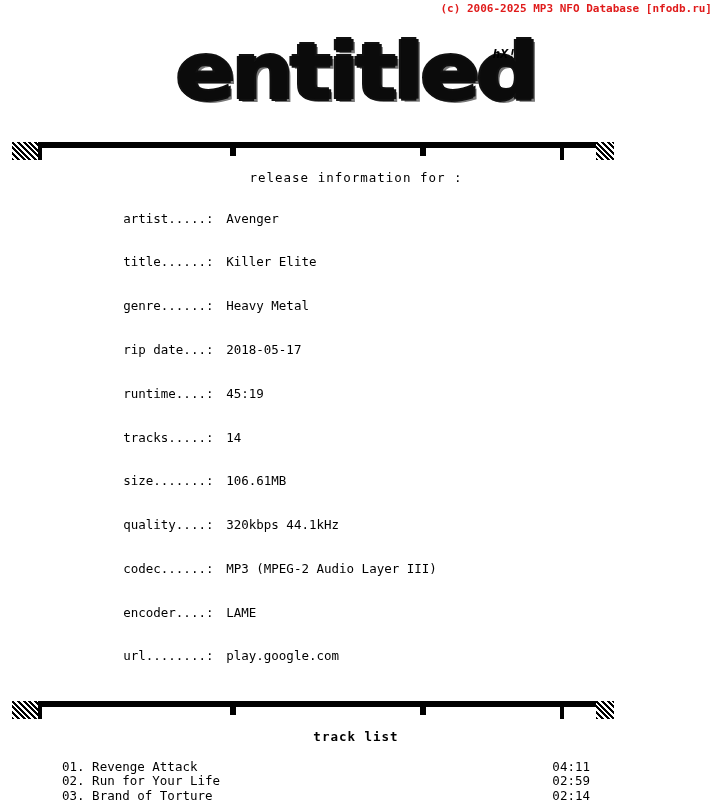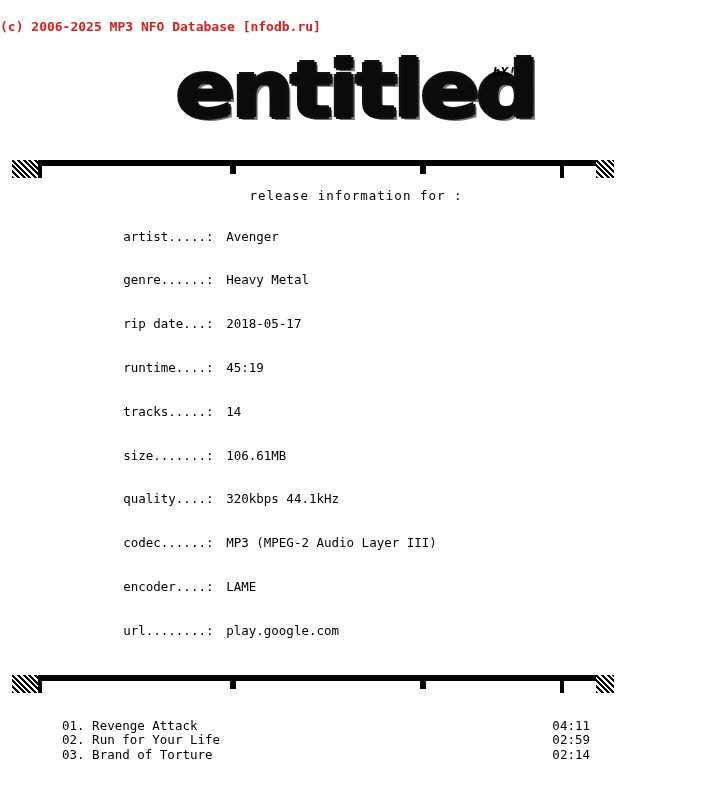--- a/index.html
+++ b/index.html
@@ -9,26 +9,26 @@
   }
   body {
     width: 712px;
     height: 804px;
     font-family: "DejaVu Sans Mono", "Liberation Mono", monospace;
     color: #000000;
     position: relative;
     overflow: hidden;
   }
   .header-bar {
-    text-align: left;
+    text-align: right;
     color: #e01b1b;
-    font-size: 13px;
+    font-size: 11px;
     font-weight: bold;
     letter-spacing: 0px;
-    padding-top: 20px;
+    padding-top: 2px;
     height: 16px;
     line-height: 14px;
   }
   .logo-wrap {
     position: relative;
     height: 110px;
     margin: 6px 0 0 0;
     text-align: center;
   }
   .logo-text {
@@ -134,20 +134,23 @@
 
 <div class="section">
   <div class="spacer-sm"></div>
   <div class="center-title">release information for :</div>
 
   <div class="info-block">
     <div class="info-row">
       <span class="info-label">artist.....:</span><span>Avenger</span>
     </div>
     <div class="info-row">
+      <span class="info-label">title......:</span><span>Killer Elite</span>
+    </div>
+    <div class="info-row">
       <span class="info-label">genre......:</span><span>Heavy Metal</span>
     </div>
     <div class="info-row">
       <span class="info-label">rip date...:</span><span>2018-05-17</span>
     </div>
     <div class="info-row">
       <span class="info-label">runtime....:</span><span>45:19</span>
     </div>
     <div class="info-row">
       <span class="info-label">tracks.....:</span><span>14</span>
@@ -175,20 +178,21 @@
   <div class="hatch" style="left:12px; top:4px; width:26px; height:18px;"></div>
   <div class="hatch" style="left:596px; top:4px; width:18px; height:18px;"></div>
   <div class="bar" style="left:38px; top:10px; width:4px; height:12px;"></div>
   <div class="bar" style="left:230px; top:4px; width:6px; height:14px;"></div>
   <div class="bar" style="left:420px; top:4px; width:6px; height:14px;"></div>
   <div class="bar" style="left:560px; top:10px; width:4px; height:12px;"></div>
 </div>
 
 <div class="section">
   <div class="spacer-sm"></div>
+  <div class="center-title bold">track list</div>
 
   <div class="tracklist">
     <div class="track-row">
       <span class="track-left"><span>01.</span> <span>Revenge Attack</span></span>
       <span class="track-time">04:11</span>
     </div>
     <div class="track-row">
       <span class="track-left"><span>02.</span> <span>Run for Your Life</span></span>
       <span class="track-time">02:59</span>
     </div>

